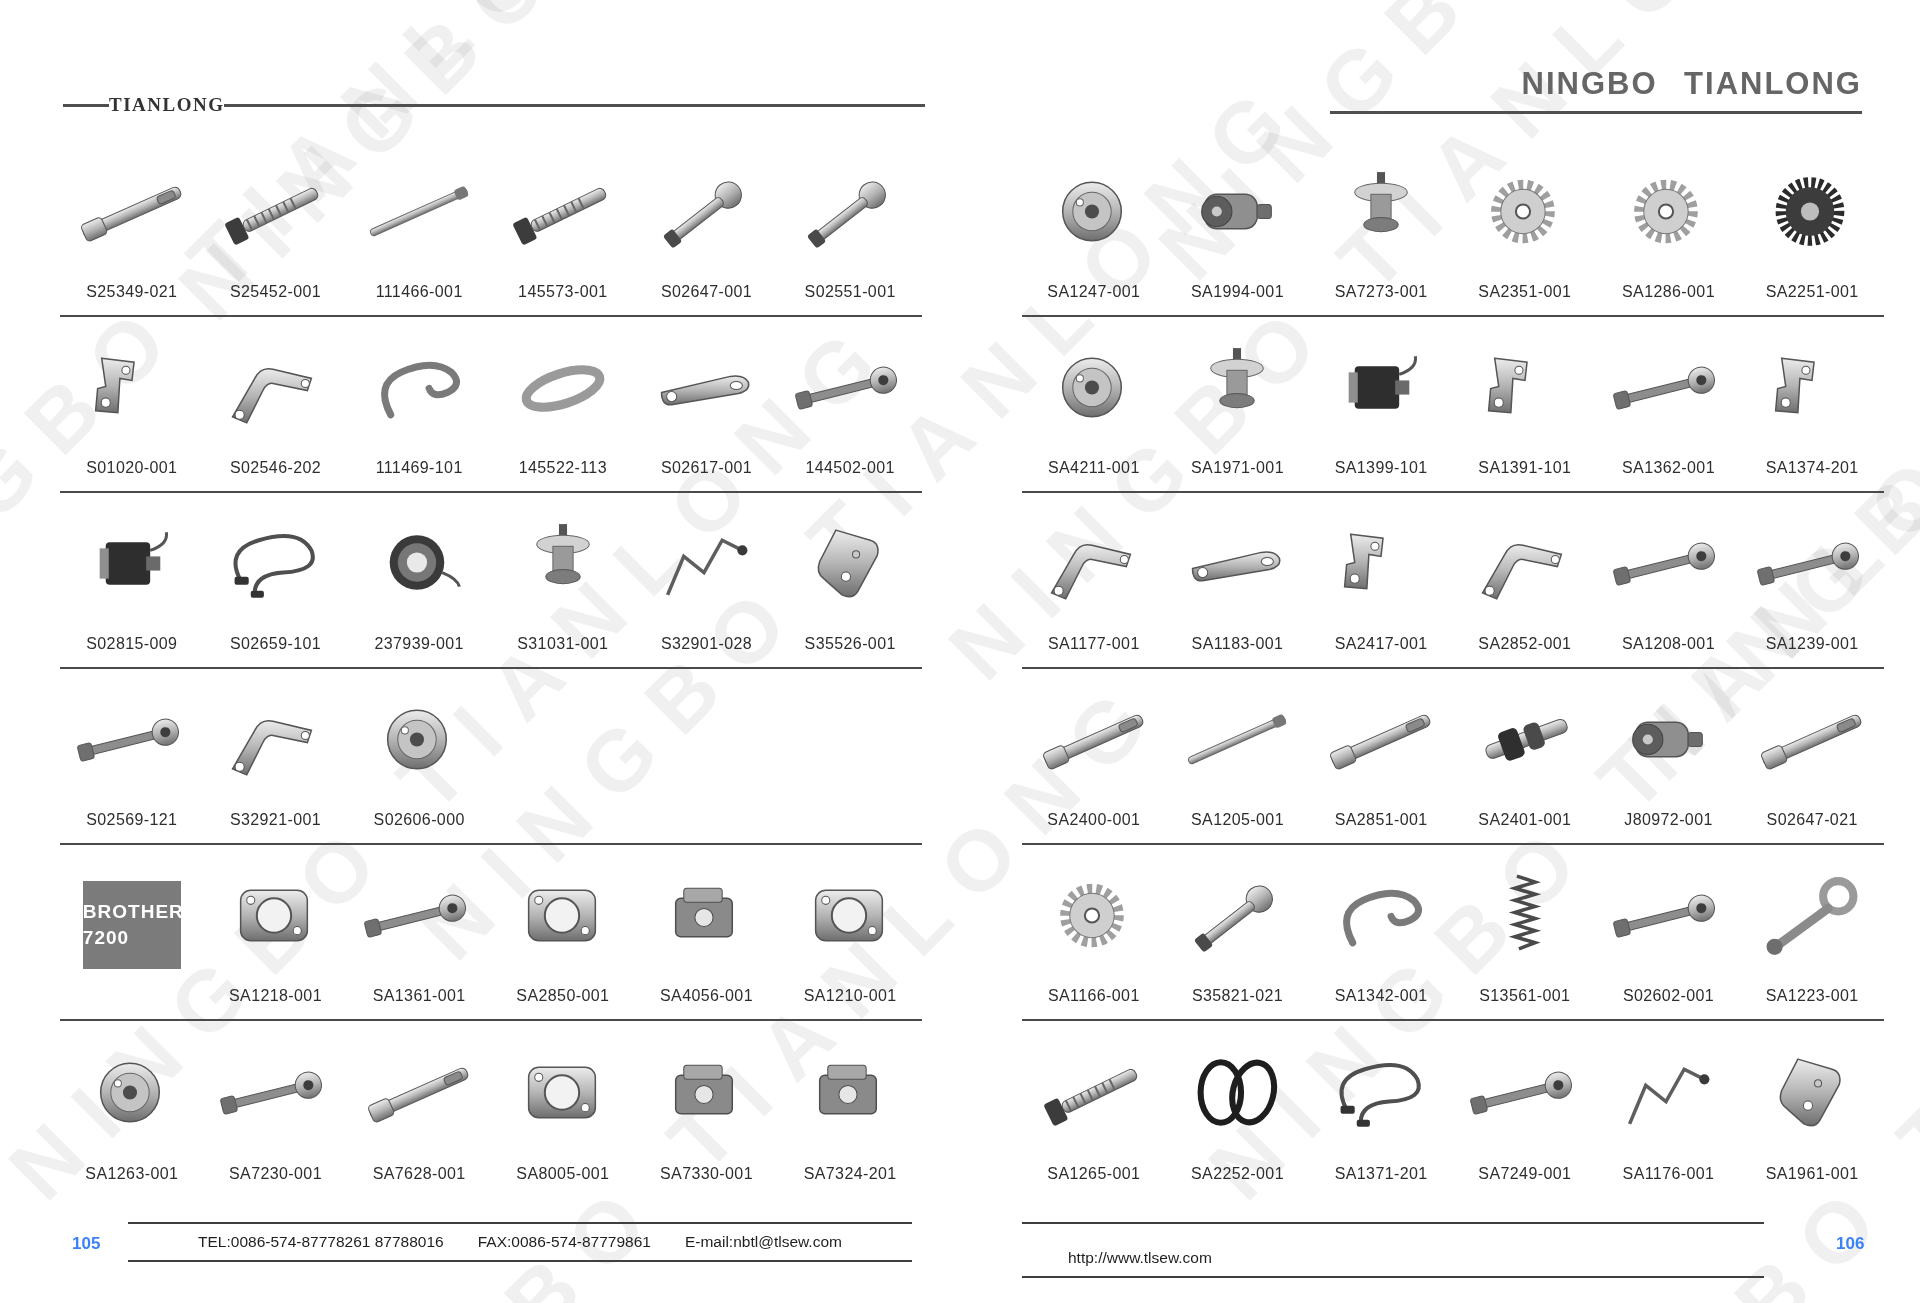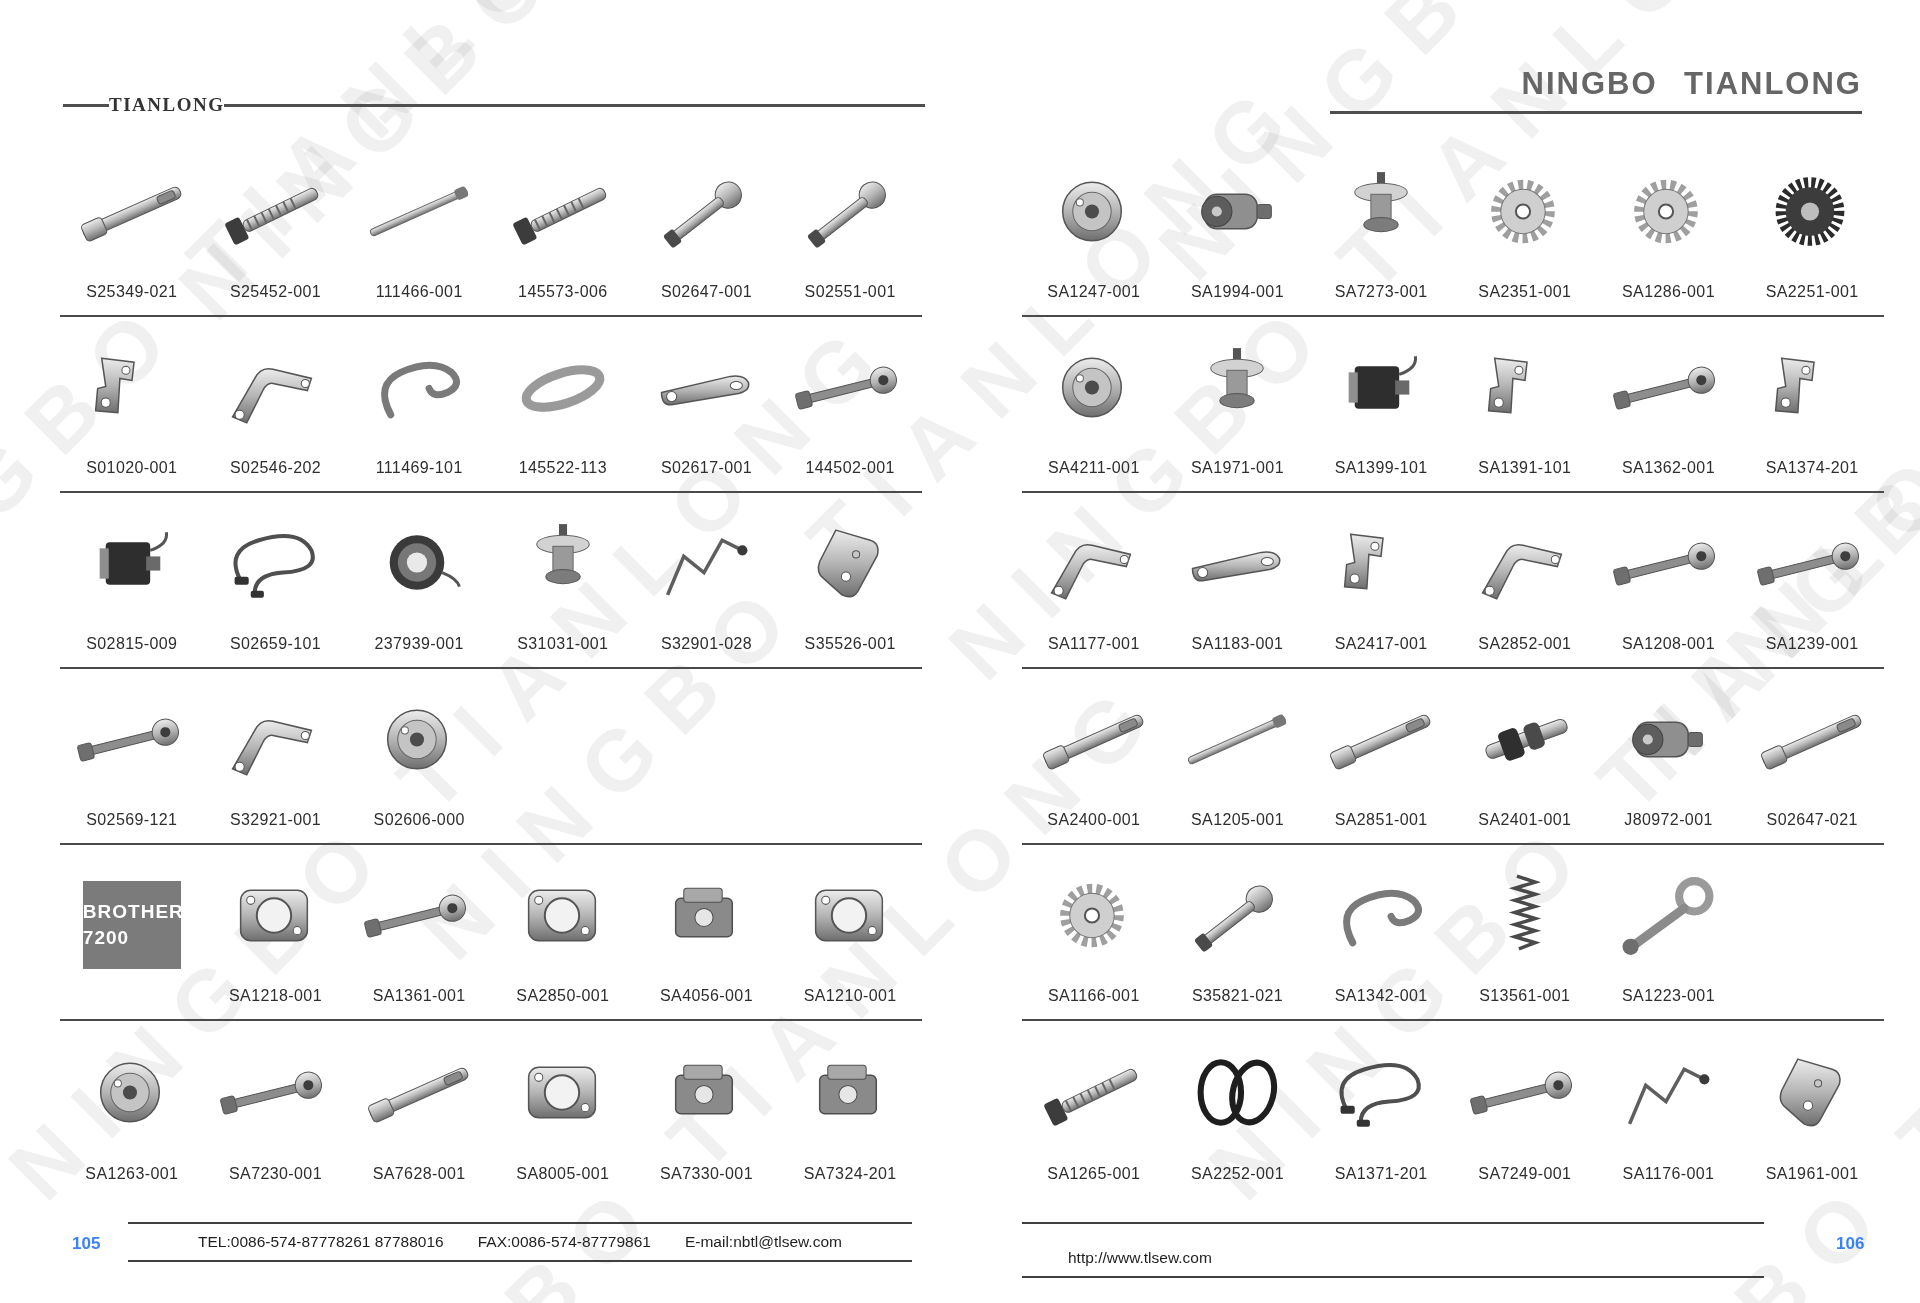--- a/index.html
+++ b/index.html
@@ -254,21 +254,21 @@
             </svg>
           </div>
           <div class="pnum">111466-001</div>
         </div>
         <div class="cell">
           <div class="pimg-wrap">
             <svg class="pimg">
               <use href="#sym-screw"></use>
             </svg>
           </div>
-          <div class="pnum">145573-006</div>
+          <div class="pnum">145573-001</div>
         </div>
         <div class="cell">
           <div class="pimg-wrap">
             <svg class="pimg">
               <use href="#sym-stud"></use>
             </svg>
           </div>
           <div class="pnum">S02647-001</div>
         </div>
         <div class="cell">
@@ -731,20 +731,28 @@
           </div>
           <div class="pnum">SA1342-001</div>
         </div>
         <div class="cell">
           <div class="pimg-wrap">
             <svg class="pimg">
               <use href="#sym-spring"></use>
             </svg>
           </div>
           <div class="pnum">S13561-001</div>
+        </div>
+        <div class="cell">
+          <div class="pimg-wrap">
+            <svg class="pimg">
+              <use href="#sym-crank"></use>
+            </svg>
+          </div>
+          <div class="pnum">S02602-001</div>
         </div>
         <div class="cell">
           <div class="pimg-wrap">
             <svg class="pimg">
               <use href="#sym-conrod"></use>
             </svg>
           </div>
           <div class="pnum">SA1223-001</div>
         </div>
       </div>

